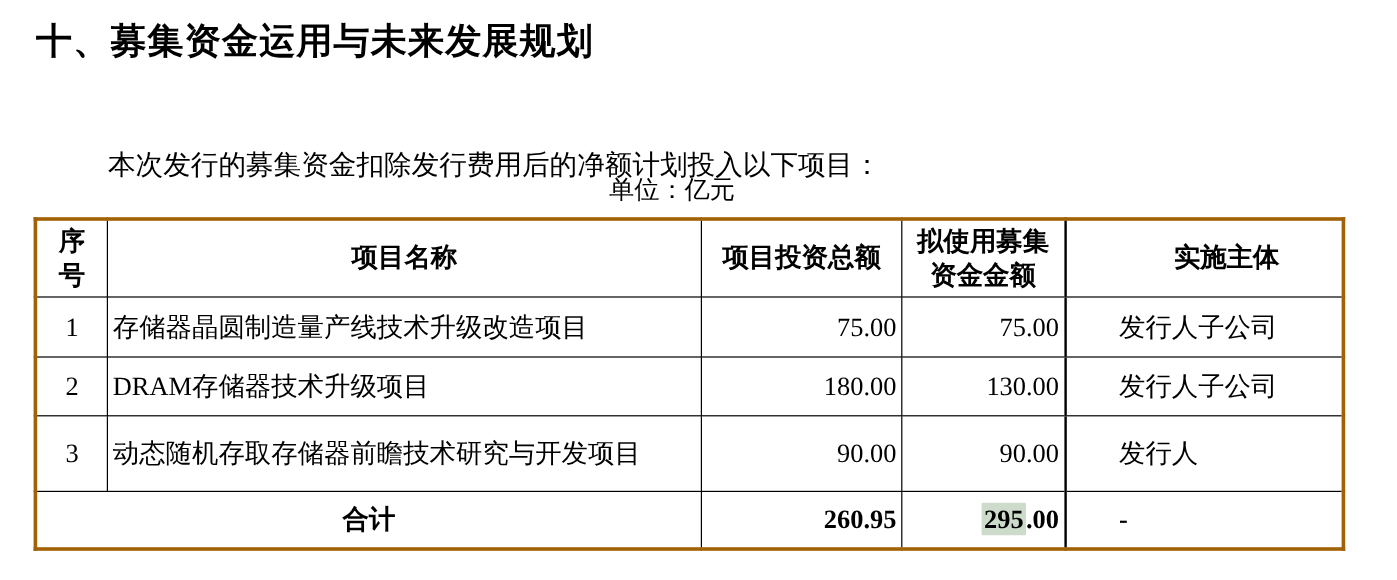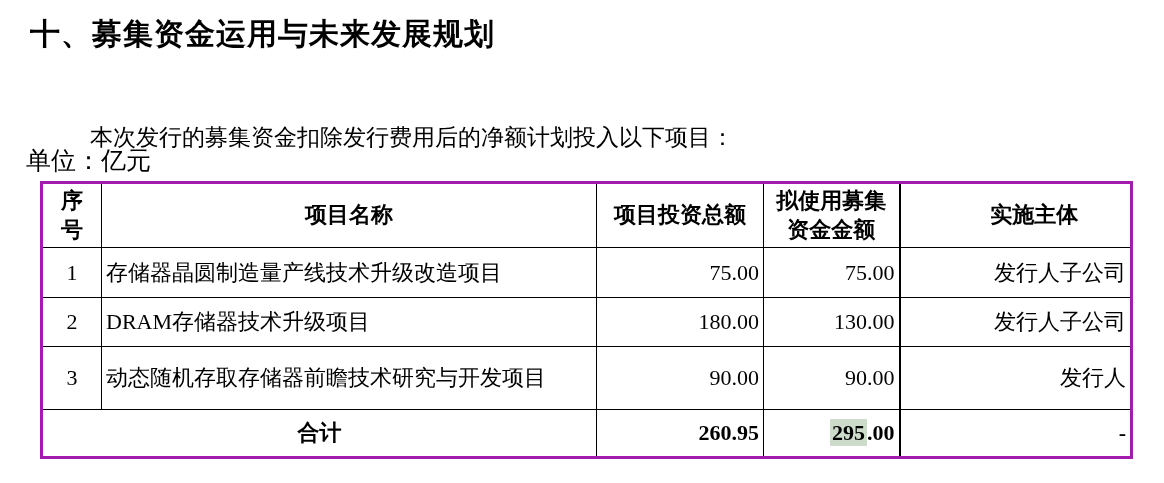--- a/index.html
+++ b/index.html
@@ -18,30 +18,30 @@
     font-family: "Liberation Sans", "DejaVu Sans", sans-serif;
     font-size: 30px; font-weight: bold;
     letter-spacing: 1px;
     white-space: nowrap;
   }
   .intro {
     position: absolute; left: 90px; top: 97px;
     font-size: 23px; white-space: nowrap; margin-top: 25px;
   }
   .unit-note {
-    position: absolute; top: 144px; left: 26px; width: 1090px;
-    text-align: left; font-size: 25px;
+    position: absolute; top: 144px; left: 15px; width: 1090px;
+    text-align: center; font-size: 21px;
   }
 
   table.fund-table {
-    position: absolute; left: 40px; top: 181px;
+    position: absolute; left: 28px; top: 181px;
     width: 1090px;
     border-collapse: collapse;
     table-layout: fixed;
-    border: 3px solid #a21caf;
+    border: 3px solid #a16207;
   }
   .fund-table col.c-no     { width: 60px; }
   .fund-table col.c-name   { width: 495px; }
   .fund-table col.c-total  { width: 167px; }
   .fund-table col.c-raised { width: 136px; }
   .fund-table col.c-entity { width: 232px; }
 
   .fund-table th, .fund-table td {
     border: 1px solid #000;
     font-size: 22px;
@@ -61,21 +61,21 @@
   .fund-table th {
     font-weight: bold; text-align: center;
     word-break: break-all; line-height: 1.3;
     padding: 2px 6px;
   }
   .fund-table th.h-no { padding: 2px 14px; }
 
   .cell-no { text-align: center; }
   .cell-name { text-align: left; padding-left: 8px; padding-right: 6px; line-height: 1.35; }
   .cell-num { text-align: right; padding-right: 9px; font-variant-numeric: tabular-nums; }
-  .cell-entity { text-align: right; }
+  .cell-entity { text-align: left; }
 
   .total-row td { font-weight: bold; }
   .total-label { text-align: center; }
 
   .hl {
     background: #cddcca;
     border-radius: 1px;
     padding: 1px 2px;
   }
 </style>

